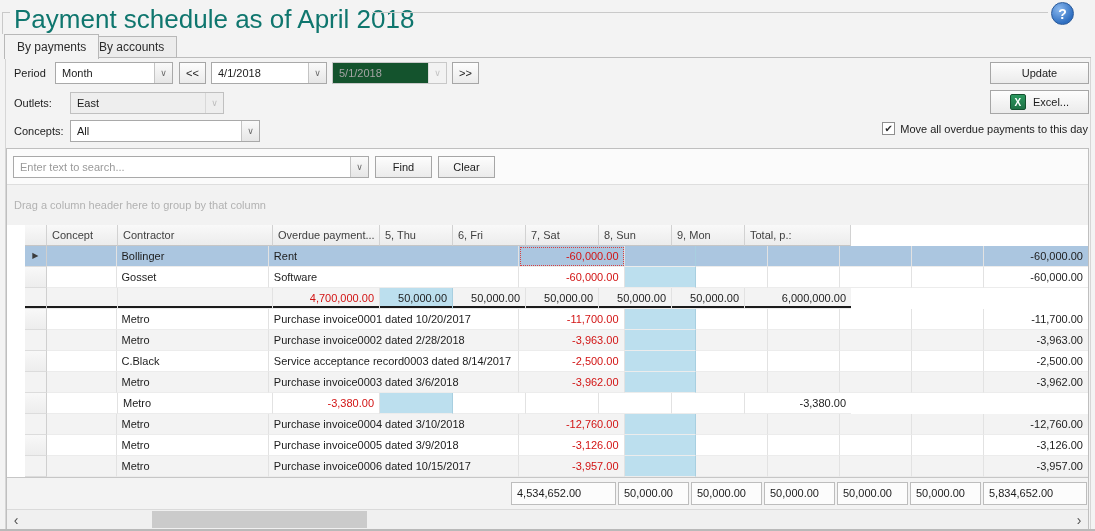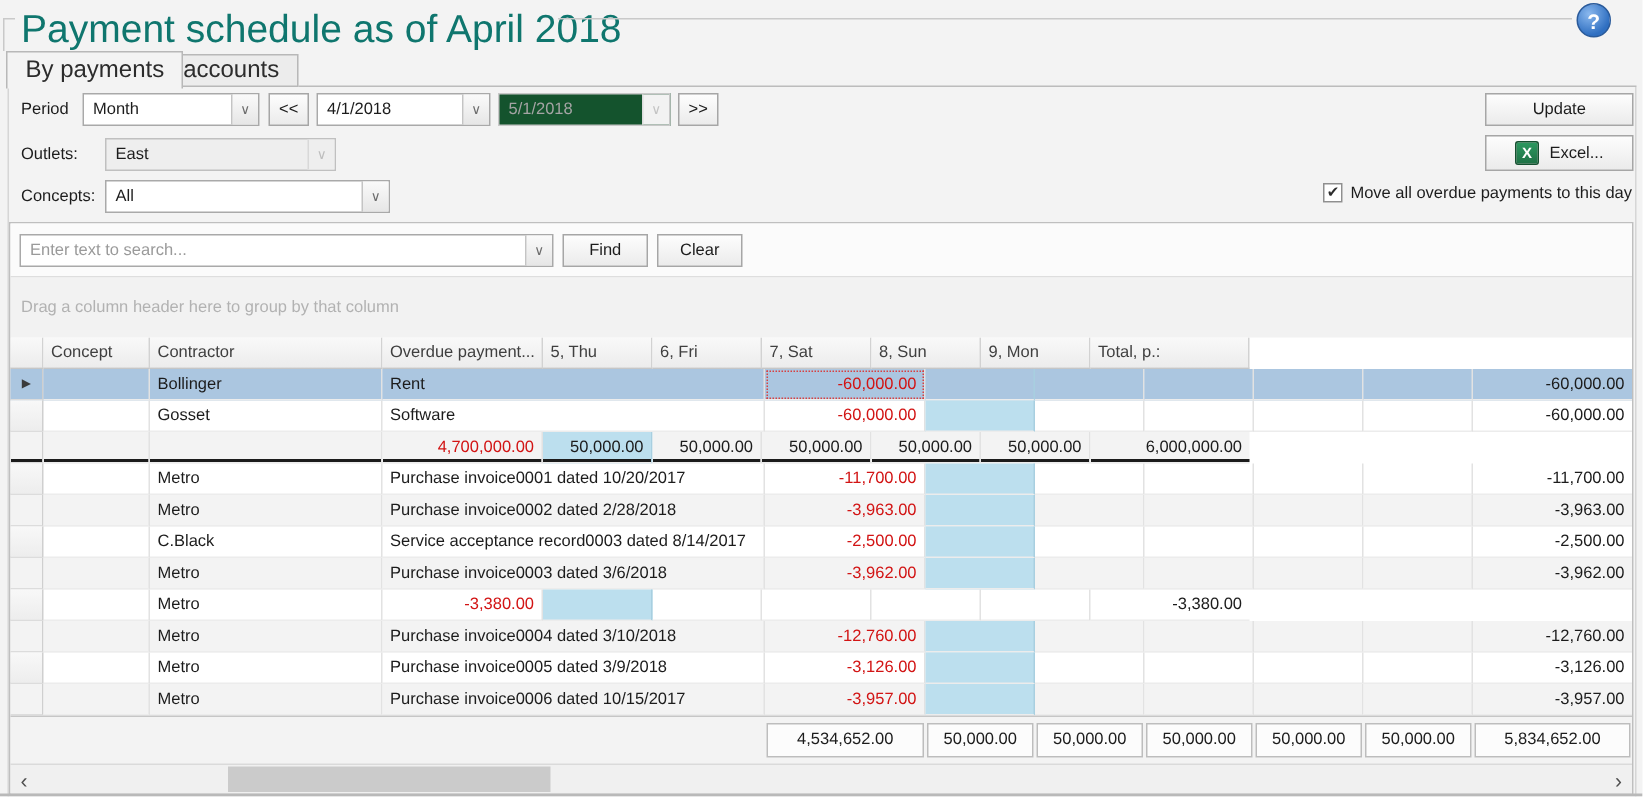--- a/index.html
+++ b/index.html
@@ -16,21 +16,21 @@
   .gb-right { left:372px; width:676px; }
   .gb-vert { position:absolute; left:2px; top:12px; width:1px; height:22px; background:#c9c9c9; }
   .help-btn {
     position:absolute; left:1051px; top:2px; width:23px; height:23px; border-radius:50%;
     background:radial-gradient(circle at 35% 30%, #8ab8ee, #2f6fc1 70%);
     border:1px solid #2a5a9a; color:#fff; font-weight:bold; font-size:14px;
     display:flex; align-items:center; justify-content:center;
   }
   
   .tabline { position:absolute; left:5px; top:57px; width:1086px; height:1px; background:#bcbcbc; }
-  .tab { position:absolute; border:1px solid #b8b8b8; font-size:16px; color:#2c2c2c;
+  .tab { position:absolute; border:1px solid #b8b8b8; font-size:12px; color:#2c2c2c;
          display:flex; align-items:center; padding:0 12px; }
   .tab.active { left:4px; top:34px; height:25px; background:#f3f3f3; border-bottom:none; z-index:3; }
   .tab.inactive { left:86px; top:36px; height:22px; background:#ececec; }
   .tabpage { position:absolute; left:5px; top:58px; width:1086px; height:473px;
              border-left:1px solid #d6d6d6; border-right:1px solid #d6d6d6; background:#f3f3f3; }
   
   .lbl { position:absolute; line-height:22px; color:#1c1c1c; }
   .combo { position:absolute; height:22px; background:#fff; border:1px solid #a9a9a9;
            line-height:20px; padding-left:6px; color:#1c1c1c; }
   .combo .dd { position:absolute; right:0; top:0; bottom:0; width:18px;
@@ -56,21 +56,21 @@
   .search-panel { position:relative; height:36px; background:#fbfbfb; border-bottom:1px solid #dedede; }
   .search-combo { left:6px; top:7px; width:356px; }
   .search-combo input { border:none; outline:none; width:330px; height:18px; font-size:11px;
                         font-family:inherit; color:#1c1c1c; background:transparent; }
   .search-combo input::placeholder { color:#9a9a9a; }
   .find-btn { left:368px; top:7px; width:57px; }
   .clear-btn { left:431px; top:7px; width:57px; }
   .group-panel { position:relative; height:40px; background:#f2f2f2; }
   .group-panel span { position:absolute; left:7px; top:14px; color:#b2b2b2; }
   
-  .trow { display:flex; height:21px; }
+  .trow { display:flex; height:21px;margin-left:18px; }
   .cell { height:100%; padding:0 5px; line-height:20px; overflow:hidden; white-space:nowrap;
           border-right:1px solid #e2e2e2; border-bottom:1px solid #ececec; color:#1c1c1c; }
   .c-ind { width:22px; padding:0; text-align:center; background:linear-gradient(#f8f8f8,#ededed);
            border-right:1px solid #cfcfcf; border-bottom:1px solid #dcdcdc; color:#3b3b3b; font-size:8px; }
   .c-concept { width:71px; }
   .c-contr { width:155px; }
   .c-pay { width:255px; }
   .c-over { width:107px; }
   .c-day { width:73px; }
   .c-total { width:106px; border-right:none; }
@@ -80,21 +80,21 @@
                border-bottom:1px solid #c6c6c6; color:#3f3f3f; }
   .trow.alt .cell { background:#f3f3f3; }
   .trow .cell.hl { background:#bcdfee; border-right:1px solid #a8cfe0; }
   .trow.sel .cell { background:#abc6e0; }
   .trow.sel .cell.hl { background:#abc6e0; }
   .trow.band .cell { box-shadow: inset 0 -2px 0 #1b1b1b; }
   .cell.focus { outline:1px dotted #d84040; outline-offset:-2px; background:#b7cfe6; }
   
   .gfooter { position:relative; height:32px; background:#f3f3f3; border-top:1px solid #c6c6c6; display:flex; }
   .fbox { position:absolute; top:4px; height:23px; border:1px solid #bdbdbd; background:#fcfcfc;
-          line-height:21px; text-align:center; padding:0 5px; color:#1c1c1c; }
+          line-height:21px; text-align:left; padding:0 5px; color:#1c1c1c; }
   
   .hscroll { position:relative; height:20px; background:#f0f0f0; border-top:1px solid #dadada; }
   .sb-arrow { position:absolute; top:0; width:18px; height:19px; display:flex; align-items:center;
               justify-content:center; color:#4f4f4f; font-size:14px; }
   .sb-left { left:0; }
   .sb-right { right:0; }
   .sb-thumb { position:absolute; left:145px; top:1px; width:215px; height:17px; background:#cbcbcb; }
   .bottom-edge { position:absolute; left:0; top:529px; width:1095px; height:2px; background:#b9b9b9; }
 </style>
 </head>

